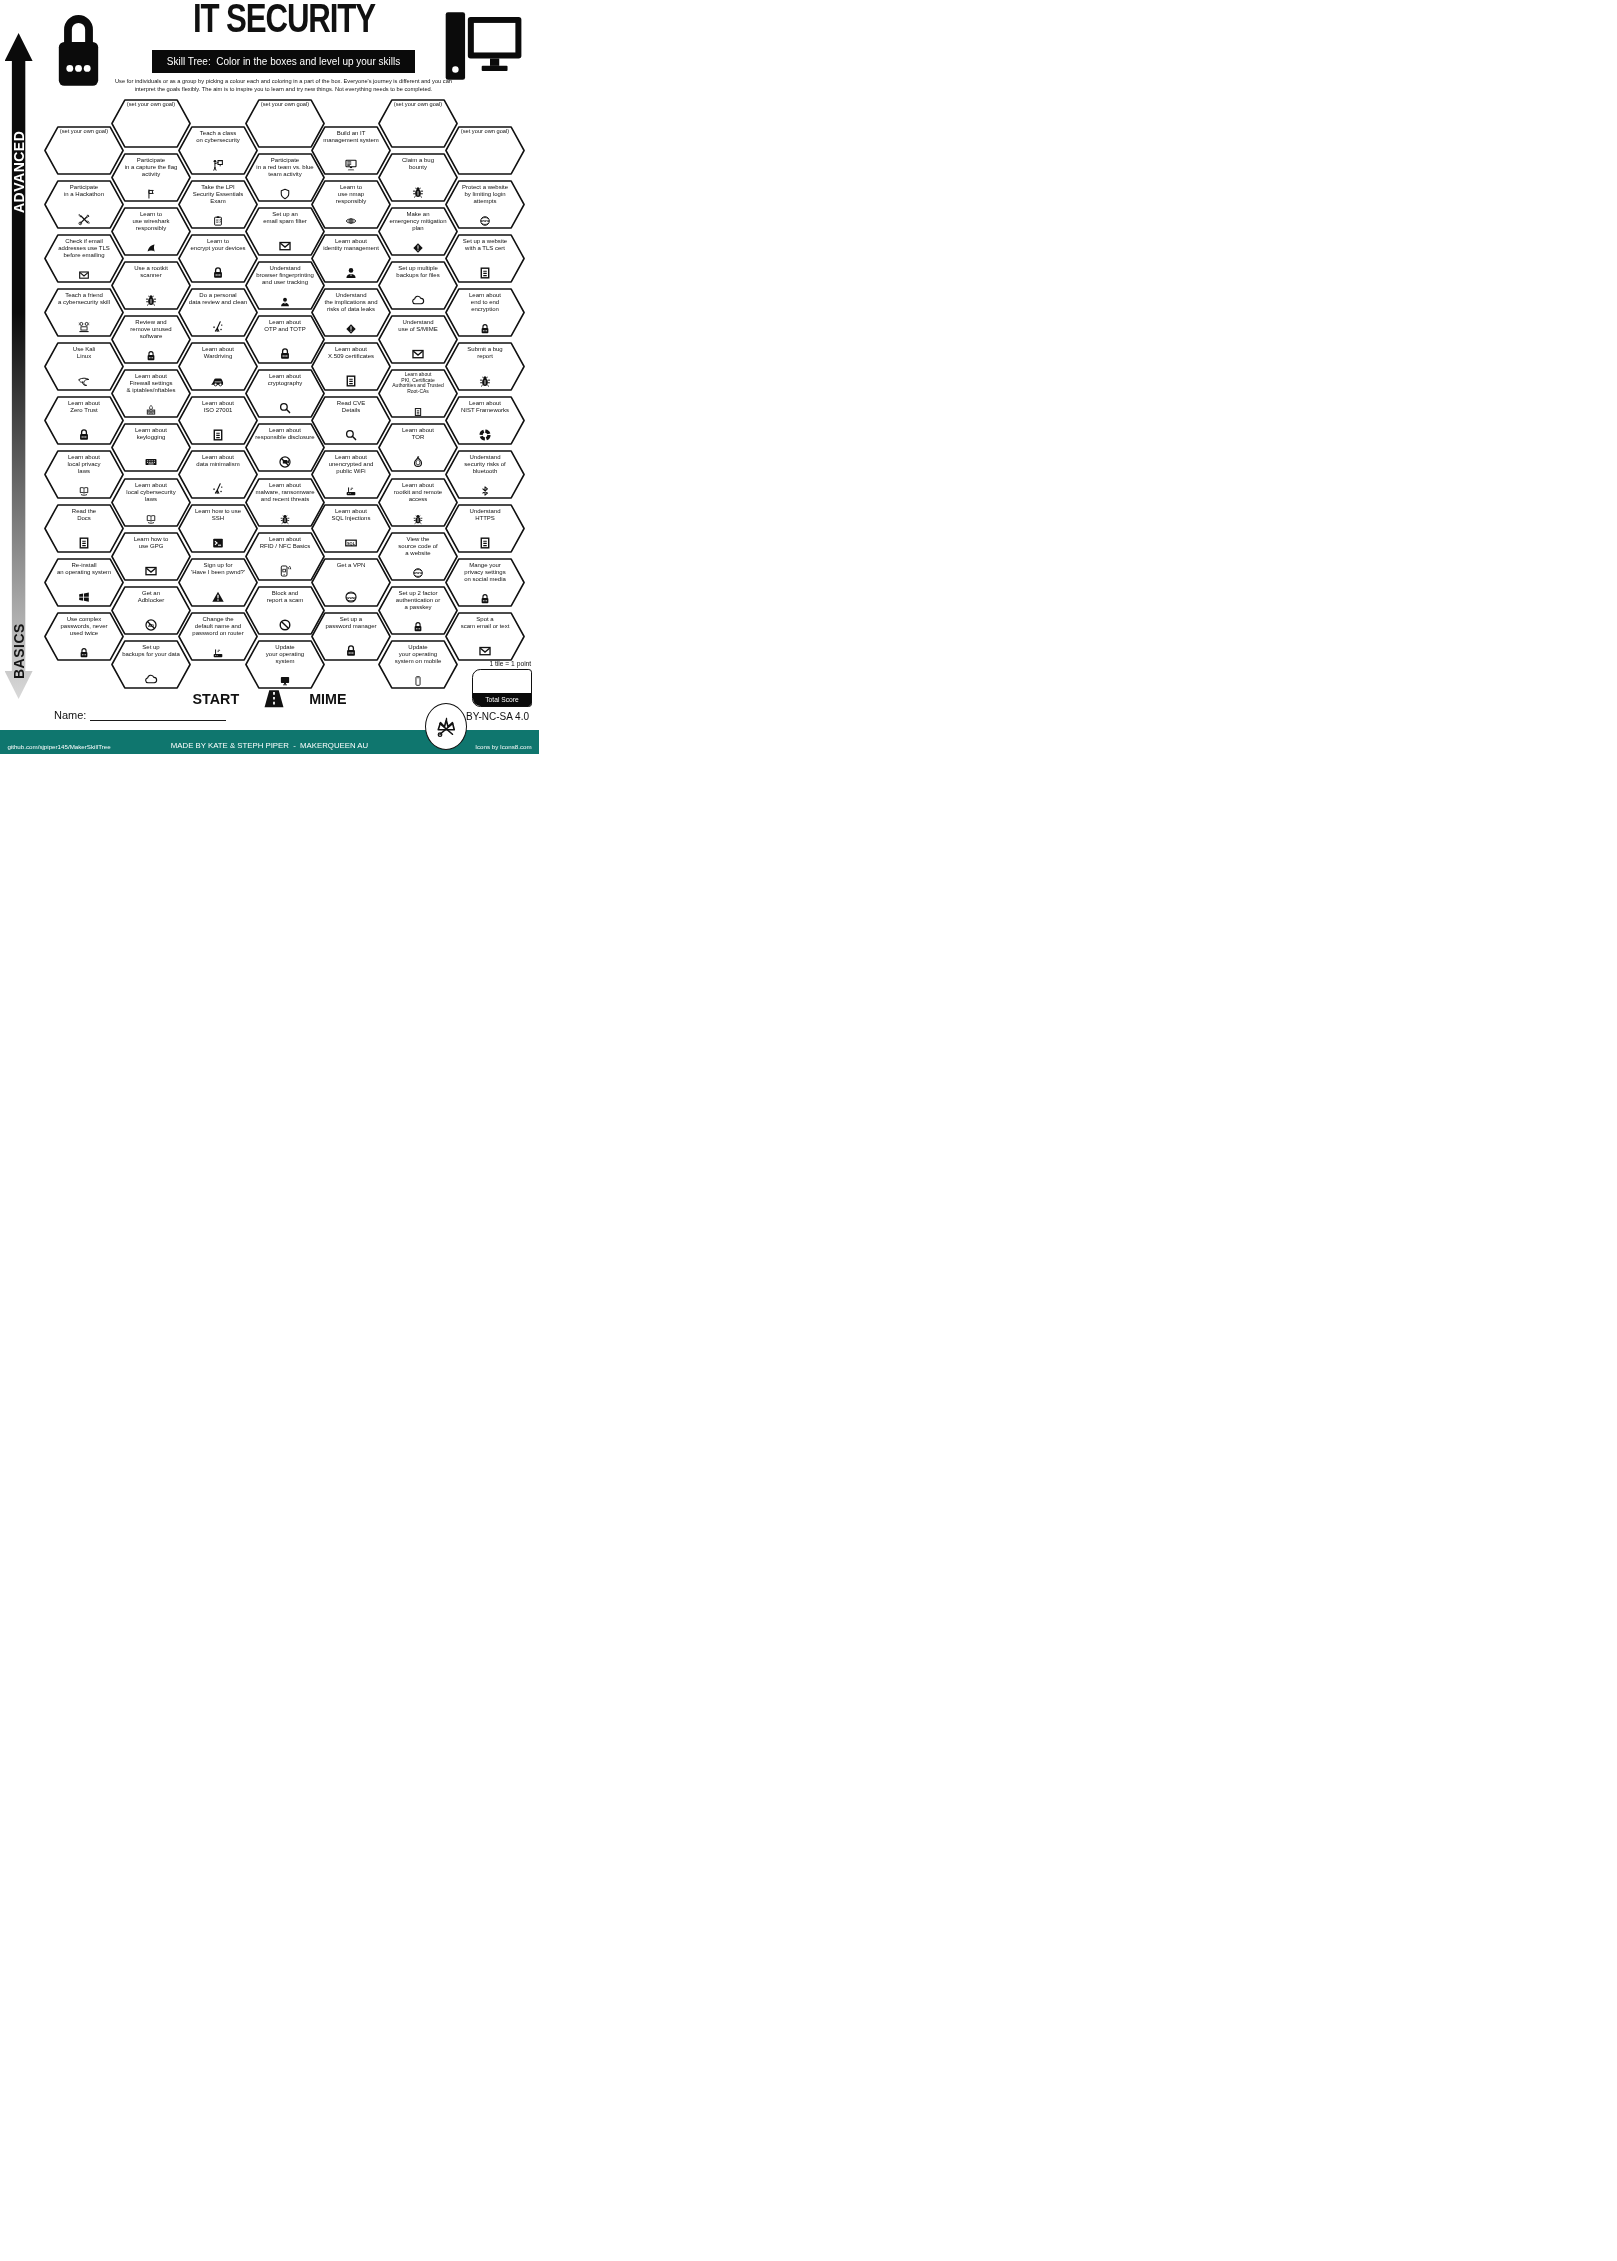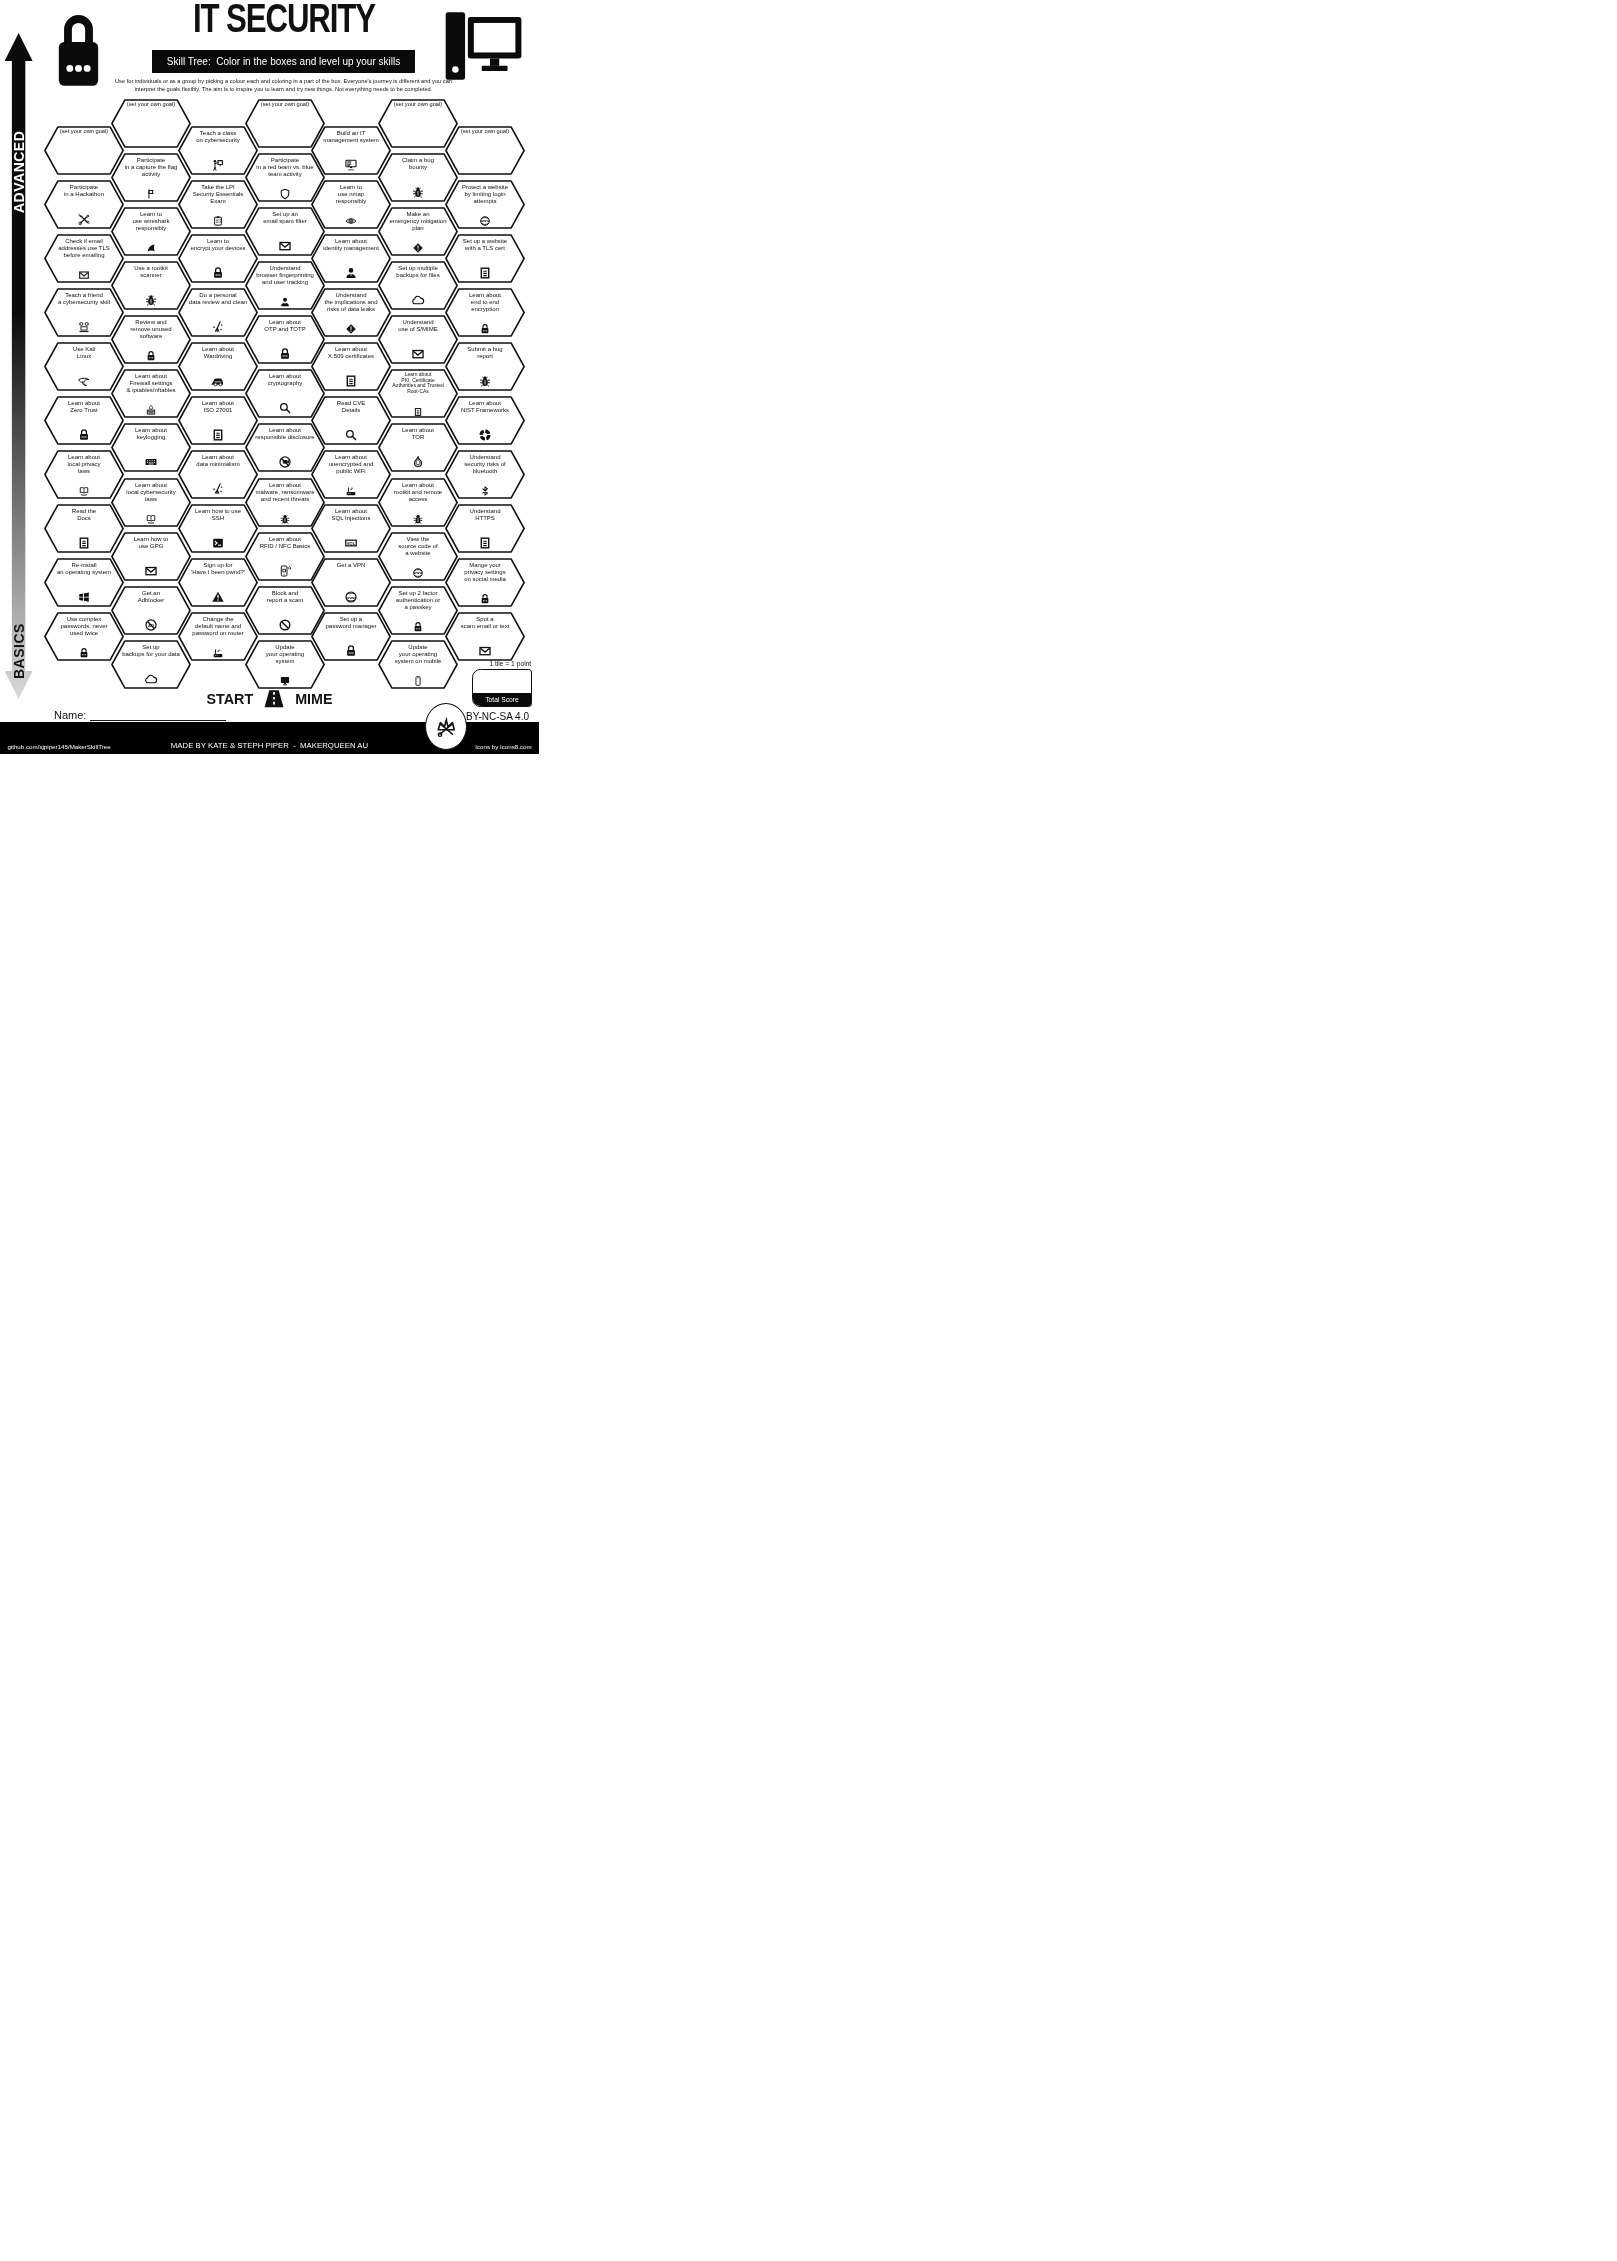--- a/index.html
+++ b/index.html
@@ -30,36 +30,36 @@
   .hex svg.shape{position:absolute;left:0;top:0;}
   .tile-label{position:absolute;left:3.2px;right:3.2px;top:4.1px;text-align:center;
     font-size:6px;line-height:1.13;white-space:pre-line;}
   .hex.small .tile-label{font-size:5px;top:3.2px;}
   .hex.goal .tile-label{top:2.3px;font-size:5.7px;}
   .tile-icon{position:absolute;left:50%;transform:translateX(-50%);bottom:2.8px;width:14px;height:14px;}
   .hex.l3 .tile-icon{width:12px;height:12px;bottom:1.8px;}
   .hex.small .tile-icon{width:10px;height:10px;bottom:1.4px;}
   
   .start-here{position:absolute;left:0;width:539px;top:688px;display:flex;align-items:center;
-              justify-content:center;gap:5px;}
+              justify-content:center;gap:19px;}
   .start-here .word{font-size:14.3px;font-weight:bold;letter-spacing:0;}
   .name-row{position:absolute;left:54px;top:709px;display:flex;align-items:flex-end;gap:3.2px;}
   .name-row .lbl{font-size:11px;}
   .name-line{display:inline-block;width:136px;border-bottom:0.9px solid #1a1a1a;height:7.4px;}
   .score-note{position:absolute;right:7.8px;top:660px;font-size:6.7px;}
   .score-box{position:absolute;left:472px;top:669px;width:60px;height:38px;border:1.4px solid #101010;
     border-radius:8.3px 3.2px 3.2px 8.3px;background:#fff;overflow:hidden;box-sizing:border-box;}
   .score-box .score-space{height:22.5px;}
   .score-box .score-bar{height:13px;background:#0a0a0a;color:#fff;font-size:6.7px;
     display:flex;align-items:center;justify-content:center;}
   .license-logo{position:absolute;left:425px;top:703px;width:40px;height:45px;background:#fff;
     border:1.1px solid #111;border-radius:50%;z-index:5;display:flex;align-items:center;justify-content:center;}
   .cc-text{position:absolute;right:10px;top:711px;font-size:10px;}
   
-  .footer{position:absolute;left:0;bottom:0;width:539px;height:32px;background:#000000;color:#fff;}
+  .footer{position:absolute;left:0;bottom:0;width:539px;height:24px;background:#0f766e;color:#fff;}
   .footer .f-left{position:absolute;left:7.4px;bottom:4.1px;font-size:6.2px;}
   .footer .f-center{position:absolute;left:0;width:539px;bottom:3.7px;text-align:center;font-size:7.8px;white-space:pre;}
   .footer .f-right{position:absolute;right:7.4px;bottom:4.1px;font-size:6.2px;}
   .hidden-defs{position:absolute;width:0;height:0;overflow:hidden;}
 </style>
 </head>
 <body>
 
 <svg class="hidden-defs" aria-hidden="true">
   <defs>

